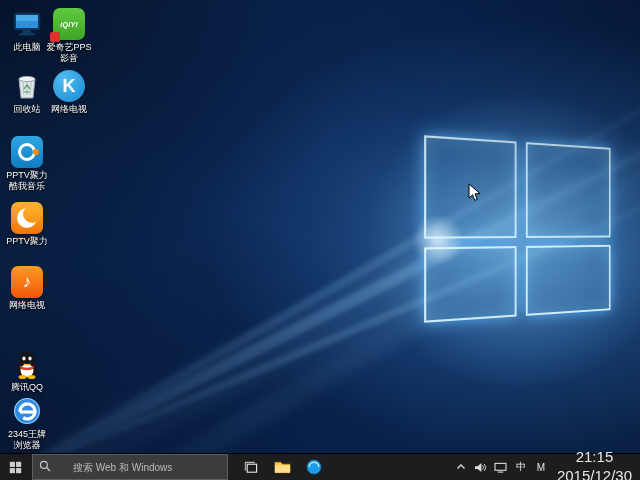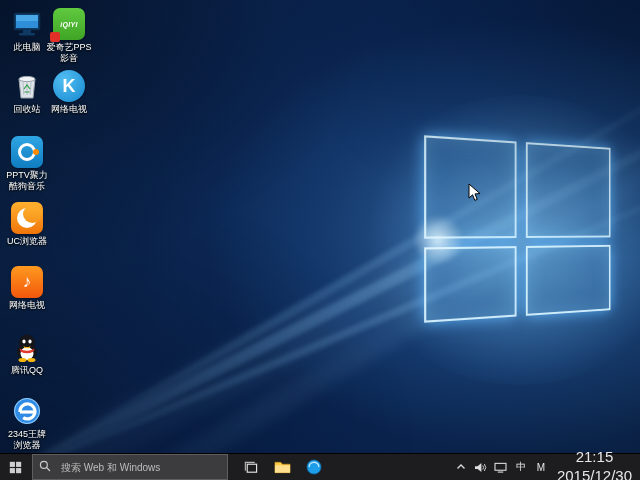--- a/index.html
+++ b/index.html
@@ -34,21 +34,21 @@
     border:2px solid rgba(215,242,255,.95);
     box-shadow:0 0 14px rgba(95,185,255,.85), inset 0 0 20px rgba(145,215,255,.30);}
   .pane-tl{left:0;top:0;width:88px;height:92px;}
   .pane-tr{left:102px;top:0;width:94px;height:92px;}
   .pane-bl{left:0;top:104px;width:88px;height:66px;}
   .pane-br{left:102px;top:104px;width:94px;height:66px;}
 
   
   .di{position:absolute;width:46px;text-align:center;cursor:default;}
   .c1{left:4px;} .c2{left:46px;}
-  .r1{top:8px;} .r2{top:70px;} .r3{top:136px;} .r4{top:202px;} .r5{top:266px;} .r6{top:331px;} .r7{top:395px;text-align:center;}
+  .r1{top:8px;} .r2{top:70px;} .r3{top:136px;} .r4{top:202px;} .r5{top:266px;} .r6{top:348px;} .r7{top:395px;text-align:center;}
   .ico{width:32px;height:32px;margin:0 auto 2px;position:relative;}
   .ico svg{display:block;width:32px;height:32px;}
   .icon-label{font-size:9px;color:#fff;line-height:1.18;text-shadow:0 1px 2px rgba(0,0,0,.95), 0 0 3px rgba(0,0,0,.7);word-break:break-all;}
 
   .ibox{width:32px;height:32px;border-radius:7px;position:relative;box-shadow:0 1px 2px rgba(0,0,0,.4);}
   .iqiyi{background:linear-gradient(180deg,#5fc93f,#3fa525);display:flex;align-items:center;justify-content:center;}
   .iqiyi-text{color:#fff;font-size:7px;font-weight:bold;font-style:italic;letter-spacing:.3px;}
   .iqiyi-badge{position:absolute;left:-3px;bottom:-2px;width:10px;height:10px;background:#e03028;border-radius:2px;}
   .kugou{width:32px;height:32px;border-radius:50%;background:radial-gradient(circle at 35% 30%,#53bdf2,#1489cf);
     display:flex;align-items:center;justify-content:center;color:#fff;font-weight:bold;font-size:18px;box-shadow:0 1px 2px rgba(0,0,0,.4);}
@@ -63,21 +63,21 @@
     color:#fff;font-weight:bold;font-size:17px;}
 
   
   .cursor{position:absolute;left:468px;top:183px;}
 
   
   .taskbar{position:absolute;left:0;top:453px;width:640px;height:27px;background:#1d1d1f;
     display:flex;align-items:center;border-top:1px solid #000;box-sizing:border-box;}
   .start-btn{width:30px;height:27px;display:flex;align-items:center;justify-content:center;flex:0 0 auto;}
   .search-box{width:196px;height:23px;margin:16px 2px;background:#3c3c3e;border:1px solid #5e5e60;
-    display:flex;align-items:center;padding:12px 6px;gap:8px;flex:0 0 auto;box-sizing:border-box;}
+    display:flex;align-items:center;padding:12px 6px;gap:20px;flex:0 0 auto;box-sizing:border-box;}
   .search-box input{flex:1;background:transparent;border:none;outline:none;color:#d6d6d6;font-size:10px;
     font-family:"Liberation Sans",sans-serif;min-width:0;}
   .search-box input::placeholder{color:#bdbdbd;opacity:1;}
   .tb-icons{display:flex;align-items:center;gap:4px;margin-left:6px;}
   .tb-btn{width:28px;height:27px;display:flex;align-items:center;justify-content:center;}
   .tray{margin-left:auto;display:flex;align-items:center;gap:4px;padding-right:4px;}
   .tray-btn{width:16px;height:27px;display:flex;align-items:center;justify-content:center;}
   .tray-text{color:#e6e6e6;font-size:10px;width:16px;text-align:center;}
   .clock{color:#e8e8e8;font-size:15px;line-height:1.25;text-align:center;padding:0 4px;min-width:52px;}
 </style>
@@ -147,30 +147,30 @@
     <div class="icon-label">网络电视</div>
   </div>
 
   <div class="di c1 r3">
     <div class="ico">
       <div class="ibox pptv">
           <div class="pptv-ring"></div>
           <div class="pptv-dot"></div>
         </div>
     </div>
-    <div class="icon-label">PPTV聚力 酷狗音乐</div>
+    <div class="icon-label">PPTV聚力 酷我音乐</div>
   </div>
 
   <div class="di c1 r4">
     <div class="ico">
       <div class="ibox uc">
           <div class="uc-swirl"></div>
         </div>
     </div>
-    <div class="icon-label">UC浏览器</div>
+    <div class="icon-label">PPTV聚力</div>
   </div>
 
   <div class="di c1 r5">
     <div class="ico">
       <div class="ibox kuwo">
           <span>♪</span>
         </div>
     </div>
     <div class="icon-label">网络电视</div>
   </div>

